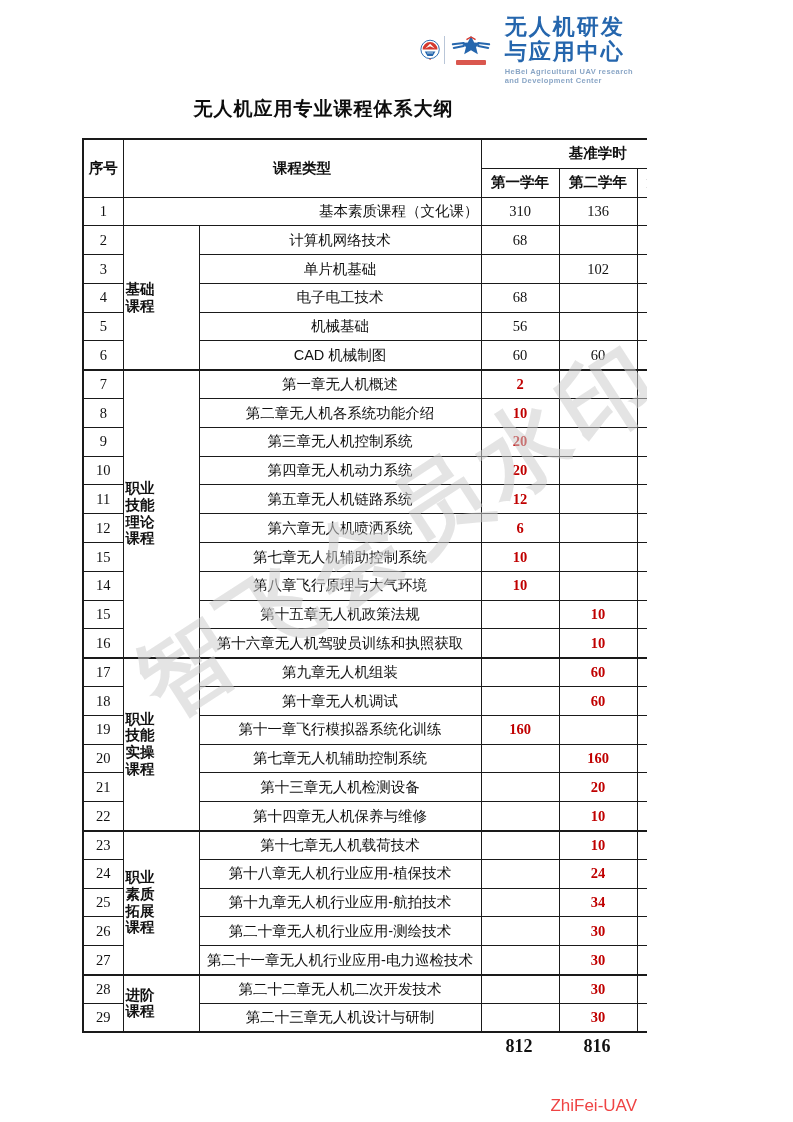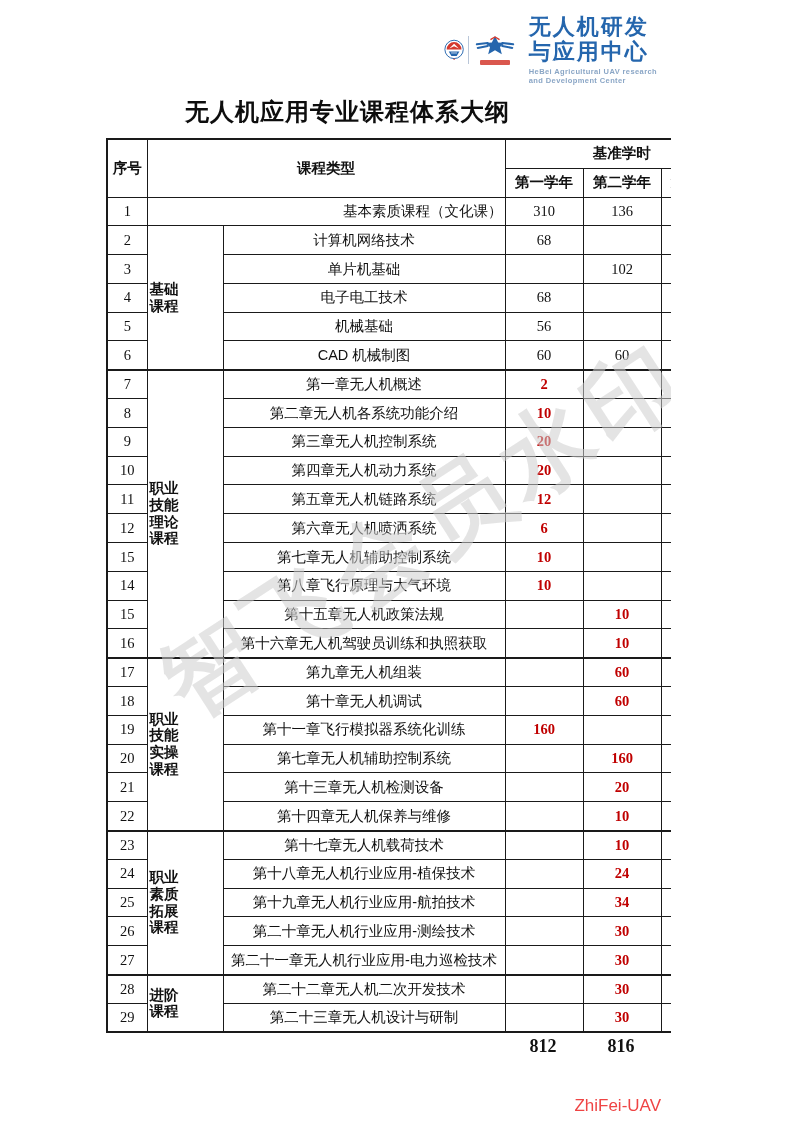--- a/index.html
+++ b/index.html
@@ -1,30 +1,30 @@
 <!DOCTYPE html>
 <html><head>
 <meta charset="utf-8">
 <style>
   html,body{margin:0;padding:0;background:#ffffff;}
   #page{position:relative;width:647px;height:1122px;background:#ffffff;
-        font-family:"Liberation Sans",sans-serif;overflow:hidden;color:#111;margin-left:24px;}
+        font-family:"Liberation Sans",sans-serif;overflow:hidden;color:#111;}
 
   
   .brand{position:absolute;top:24px;left:420px;height:52px;display:flex;align-items:center;}
   .brand .emblem{width:34px;height:36px;}
   .brand .vdiv{width:1px;height:28px;background:#b9c6d8;margin:0 6px 0 4px;}
   .wingbox{display:flex;flex-direction:column;align-items:center;margin-right:14px;}
   .caption-mark{width:30px;height:5px;background:#d4392f;border-radius:1px;margin-top:1px;opacity:.85;}
   .org-cn{font-size:22px;font-weight:bold;color:#2566ad;letter-spacing:2px;line-height:1.1;}
   .org-en{font-size:7.5px;font-weight:bold;color:#8aa6c6;letter-spacing:.4px;margin-top:3px;}
 
   
   .doc-title{position:absolute;left:0;right:0;top:96px;text-align:center;
-             font-size:24px;font-weight:bold;color:#0d0d0d;letter-spacing:1px;}
+             font-size:19px;font-weight:bold;color:#0d0d0d;letter-spacing:1px;}
 
   
   table.course{position:absolute;left:82px;top:138px;width:632px;
                border-collapse:collapse;table-layout:fixed;
                border:2px solid #1a1a1a;background:transparent;}
   table.course th,table.course td{border:1px solid #1a1a1a;padding:0 2px;overflow:hidden;
                font-size:14.5px;line-height:1.15;background:transparent;}
   thead tr{height:29px;}
   tbody tr{height:28.8px;}
   th{font-weight:bold;font-size:15px;text-align:center;}

